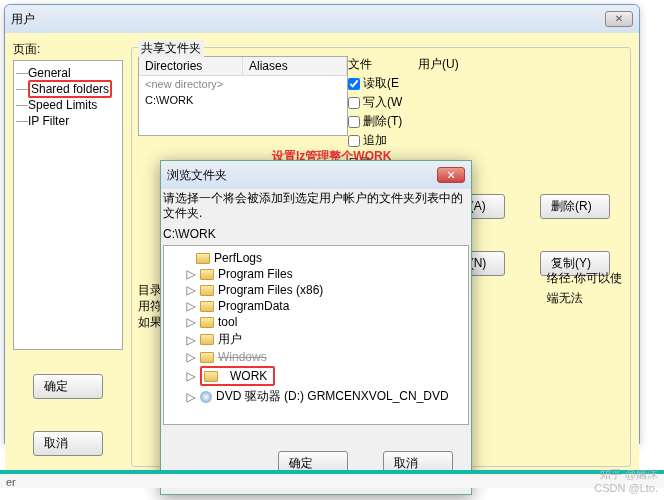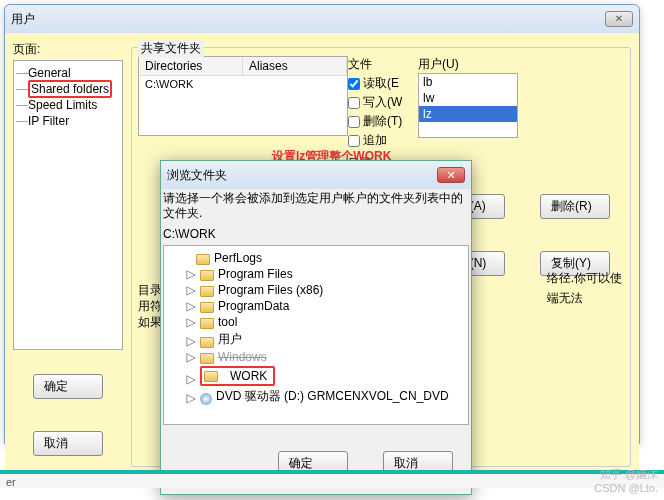--- a/index.html
+++ b/index.html
@@ -23,21 +23,21 @@
 .dirrow{padding:2px 6px;font-size:11px}
 .ck{display:flex;align-items:center;gap:3px;margin:2px 0;font-size:11px}
 .ck input{width:12px;height:12px}
 .userlist{background:#fff;border:1px solid #aaa;width:100px;height:65px;font-size:11px}
 .userlist div{padding:1px 4px}
 .sel{background:#3874d6;color:#fff}
 .btn{display:inline-block;min-width:70px;padding:3px 10px;background:linear-gradient(#fdfdfd,#e2e2e2);border:1px solid #8a8a8a;border-radius:3px;text-align:left;cursor:pointer;margin:16px}
 .ann{position:absolute;color:#e33;font-size:12px;font-weight:700}
 .dlg{position:absolute;left:160px;top:160px;width:312px;background:#f0f0f0;border:1px solid #6a8;box-shadow:0 3px 16px rgba(0,0,0,.4)}
 .folders{background:#fff;border:1px solid #aaa;height:180px;overflow:hidden;margin:4px 0;padding:4px;font-size:11px}
-.frow{display:flex;align-items:flex-end;gap:4px;padding:1px 0}
+.frow{display:flex;align-items:center;gap:4px;padding:1px 0}
 .tri{color:#666;width:10px;text-align:center}
 .fold-ico{width:14px;height:11px;background:linear-gradient(#ffe9a8,#e8c35a);border:1px solid #c9a13e;border-radius:1px}
 .dvd-ico{width:12px;height:12px;border-radius:50%;background:radial-gradient(#fff,#9bd 60%,#79c)}
 .wm{position:absolute;right:6px;bottom:6px;color:#bbb;font-size:11px}
 .statusbar{position:absolute;left:0;bottom:12px;height:18px;width:100%;border-top:4px solid #14b8a6;background:#f6f6f6;padding:2px 6px;font-size:11px;color:#555}
 </style>
 </head>
 <body>
 
 <div class="win" style="left:4px;top:4px;width:636px;height:440px">
@@ -65,20 +65,21 @@
       <div style="flex:1">
         <div class="group">
           <span class="group-lab">共享文件夹</span>
           <div class="cols">
             <div>
               <div class="dirbox">
                 <div class="dirhead">
                   <span>Directories</span>
                   <span>Aliases</span>
                 </div>
+                <div class="dirrow" style="color:#888">&lt;new directory&gt;</div>
                 <div class="dirrow">C:\WORK</div>
               </div>
             </div>
             <div style="width:70px">
               <div>文件</div>
               <label class="ck">
                   <input type="checkbox" checked="" style="">
                   <span>读取(E</span>
                 </label>
               <label class="ck">
@@ -90,25 +91,20 @@
                   <span>删除(T)</span>
                 </label>
               <label class="ck">
                   <input type="checkbox" style="">
                   <span>追加</span>
                 </label>
               <div style="margin-top:6px">目录</div>
             </div>
             <div style="width:180px">
               <div>用户(U)</div>
-              <div class="userlist">
-                <div>lb</div>
-                <div>lw</div>
-                <div class="sel">lz</div>
-              </div>
             </div>
           </div>
           <div class="ann" style="left:140px;top:100px">设置lz管理整个WORK</div>
           <div style="position:absolute;right:4px;top:130px">
             <span class="btn">添加(A)</span>
             <span class="btn">删除(R)</span><br>
             <span class="btn">命名(N)</span>
             <span class="btn">复制(Y)</span>
           </div>
           <div style="margin-top:110px;font-size:11px;line-height:16px">

